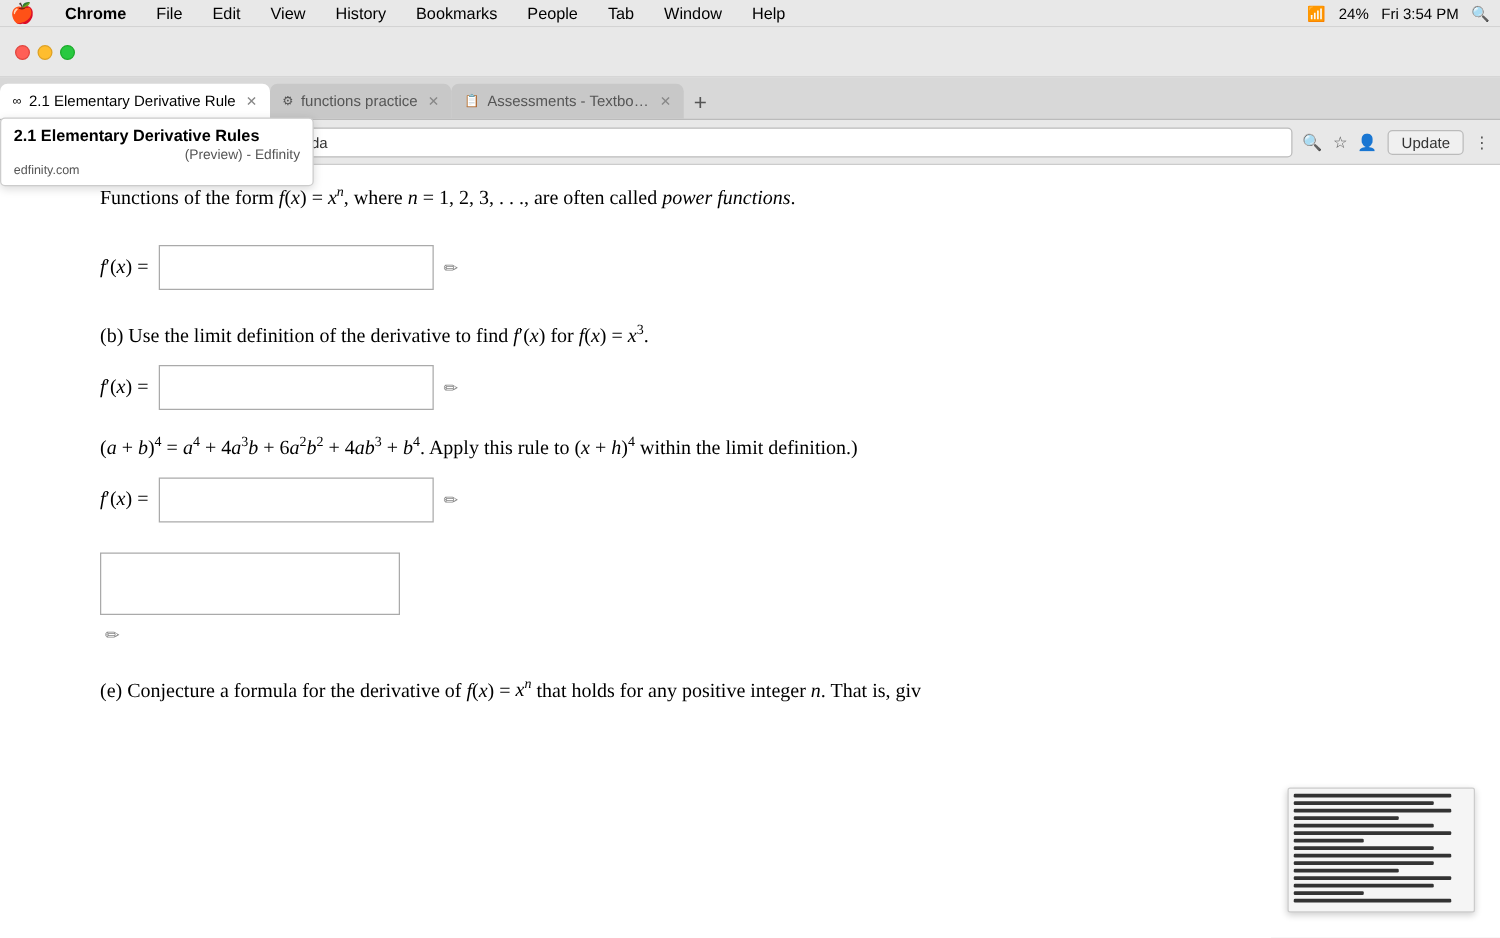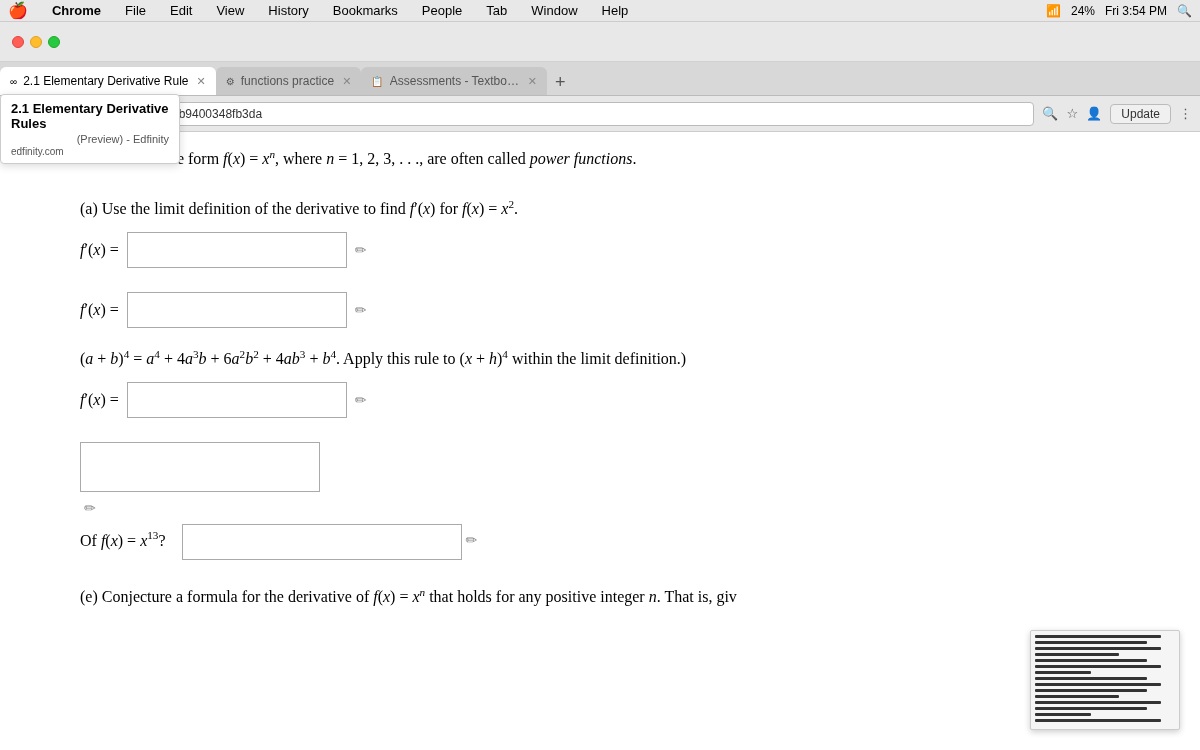--- a/index.html
+++ b/index.html
@@ -163,21 +163,21 @@
       position: absolute;
       top: 94px;
       left: 0;
       background: #fff;
       border: 1px solid #ccc;
       border-radius: 4px;
       padding: 6px 10px;
       box-shadow: 0 2px 8px rgba(0,0,0,0.15);
       z-index: 100;
       font-size: 12px;
-      width: 180px;
+      width: 251px;
     }
     .bookmark-title {
       font-weight: bold;
       font-size: 13px;
       margin-bottom: 2px;
       color: #000;
     }
     .bookmark-subtitle {
       font-size: 11px;
       color: #555;
@@ -349,31 +349,31 @@
 
   <div class="content-area">
 
     <div class="math-section">
       <div class="math-text">
         Functions of the form <em>f</em>(<em>x</em>) = <em>x<sup>n</sup></em>, where <em>n</em> = 1, 2, 3, . . ., are often called <em>power functions</em>.
       </div>
     </div>
 
     <div class="math-section">
-      <div class="math-text">
-        (a) Use the limit definition of the derivative to find <em>f</em>′(<em>x</em>) for <em>f</em>(<em>x</em>) = <em>x</em><sup>2</sup>.
-      </div>
       <div class="answer-box">
         <span class="answer-label"><em>f</em>′(<em>x</em>) =</span>
         <div class="answer-input"></div>
         <span class="pencil-icon">✏</span>
       </div>
     </div>
 
     <div class="math-section">
+      <div class="math-text">
+        (b) Use the limit definition of the derivative to find <em>f</em>′(<em>x</em>) for <em>f</em>(<em>x</em>) = <em>x</em><sup>3</sup>.
+      </div>
       <div class="answer-box">
         <span class="answer-label"><em>f</em>′(<em>x</em>) =</span>
         <div class="answer-input"></div>
         <span class="pencil-icon">✏</span>
       </div>
     </div>
 
     <div class="math-section">
       <div class="math-text" style="margin-top:-6px;">
         (<em>a</em> + <em>b</em>)<sup>4</sup> = <em>a</em><sup>4</sup> + 4<em>a</em><sup>3</sup><em>b</em> + 6<em>a</em><sup>2</sup><em>b</em><sup>2</sup> + 4<em>ab</em><sup>3</sup> + <em>b</em><sup>4</sup>. Apply this rule to (<em>x</em> + <em>h</em>)<sup>4</sup> within the limit definition.)
@@ -385,27 +385,20 @@
       </div>
     </div>
 
     <div class="math-section">
       <div style="display:flex;align-items:flex-start;gap:8px;margin-bottom:8px;">
         <div style="display:flex;flex-direction:column;gap:4px;">
           <div class="part-d-input"></div>
           <span class="pencil-icon" style="margin-left:4px;">✏</span>
         </div>
       </div>
-      <div class="math-text" style="margin-top:4px;">
-        Of <em>f</em>(<em>x</em>) = <em>x</em><sup>13</sup>?
-        <span style="margin-left:12px;">
-          <span style="display:inline-block;width:280px;height:36px;border:1px solid #aaa;vertical-align:middle;background:#fff;"></span>
-          <span class="pencil-icon">✏</span>
-        </span>
-      </div>
     </div>
 
     <div class="math-section">
       <div class="math-text">
         (e) Conjecture a formula for the derivative of <em>f</em>(<em>x</em>) = <em>x<sup>n</sup></em> that holds for any positive integer <em>n</em>. That is, giv
       </div>
 
     </div>
 
     <div class="thumbnail-overlay">

